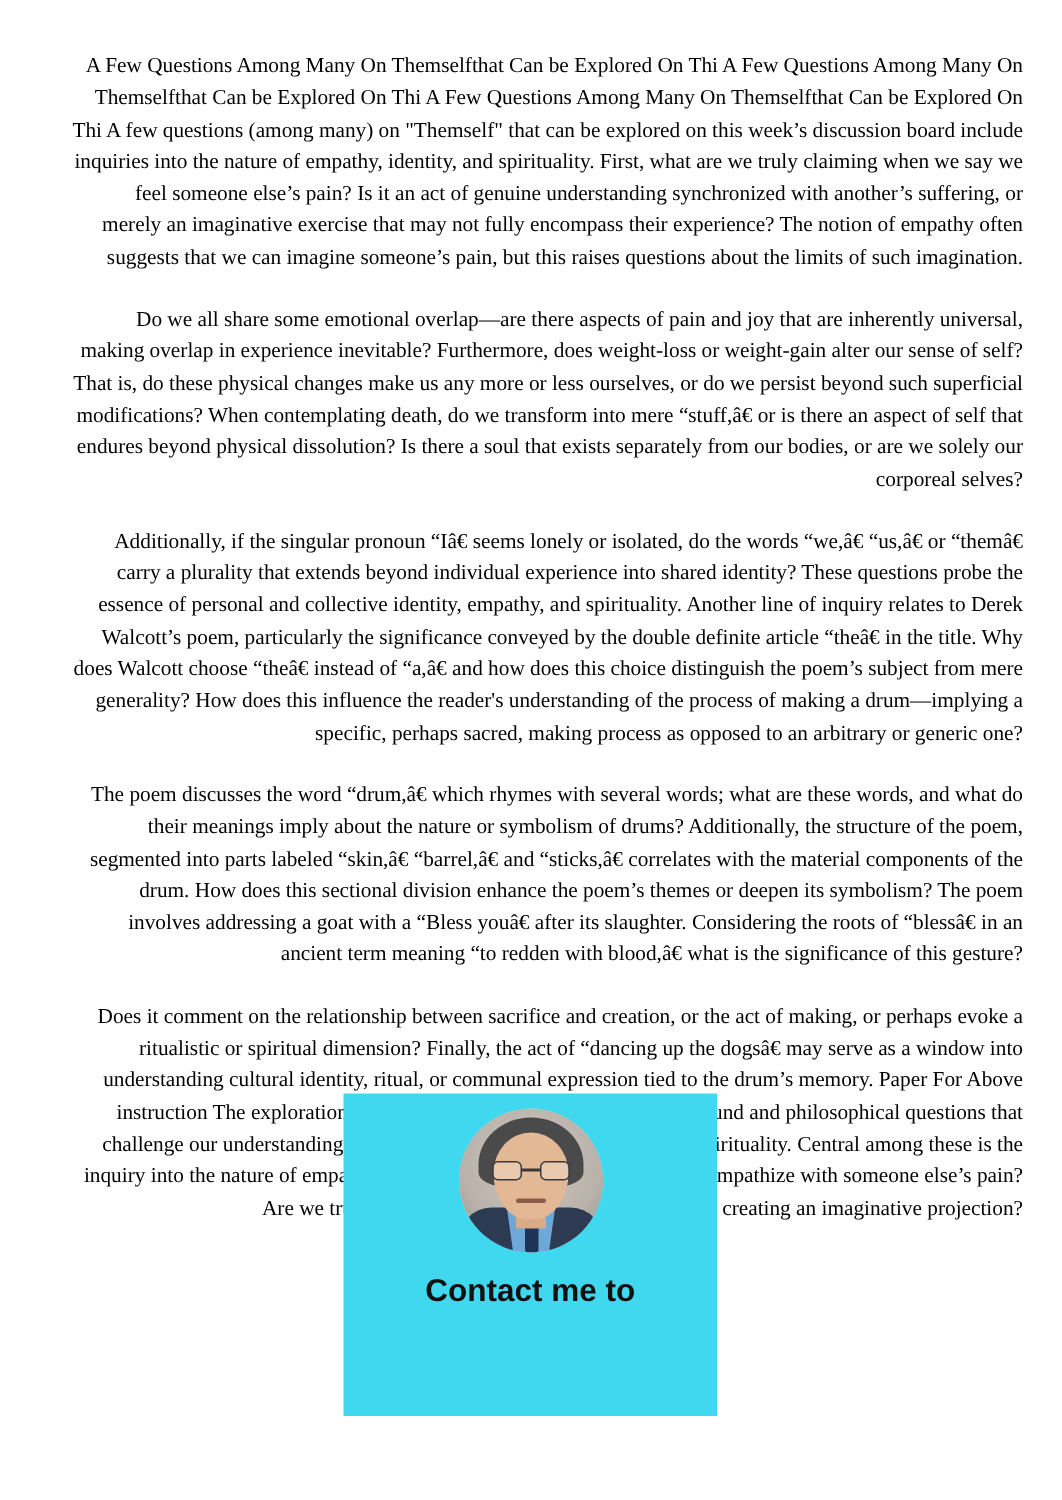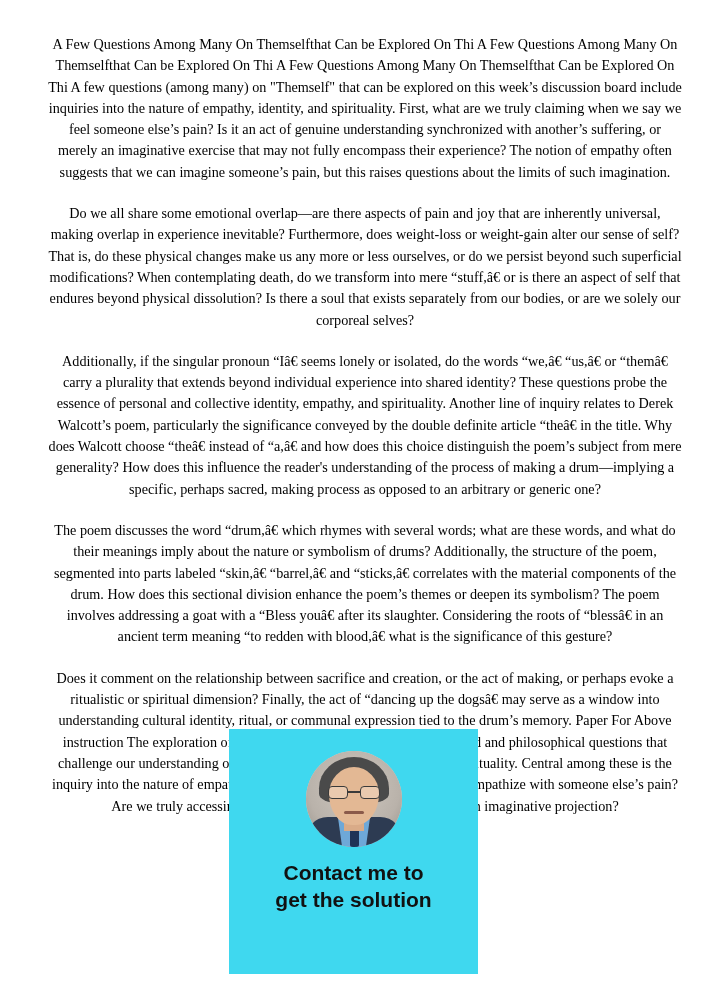--- a/index.html
+++ b/index.html
@@ -25,39 +25,39 @@
     position: absolute;
     left: 48px;
     top: 34px;
     width: 634px;
   }
   .para {
     font-family: "Liberation Serif", serif;
     font-size: 14.2px;
     line-height: 21.3px;
     color: #000000;
-    text-align: center;
+    text-align: right;
     margin: 0 0 20px 0;
     white-space: pre-wrap;
   }
   .para:last-child { margin-bottom: 0; }
 
   
   .overlay-card {
     position: absolute;
     left: 229px;
     top: 729px;
     width: 249px;
-    height: 245px;
+    height: 215px;
     background: #3fd8ef;
     box-sizing: border-box;
     display: flex;
     flex-direction: column;
     align-items: center;
-    padding-top: 22px;
+    padding-top: 10px;
   }
   .avatar {
     width: 96px;
     height: 96px;
     border-radius: 50%;
     overflow: hidden;
     position: relative;
     background: #d9d3cb;
     flex: none;
   }
@@ -181,16 +181,15 @@
       <div class="hair"></div>
       <div class="face"></div>
       <div class="glasses">
         <div class="lens l"></div>
         <div class="lens r"></div>
         <div class="bridge"></div>
       </div>
       <div class="mouth"></div>
     </div>
     <div class="overlay-line1">Contact me to</div>
-    <div class="overlay-line2">get the solution</div>
   </div>
 
 </div>
 
 </body></html>

